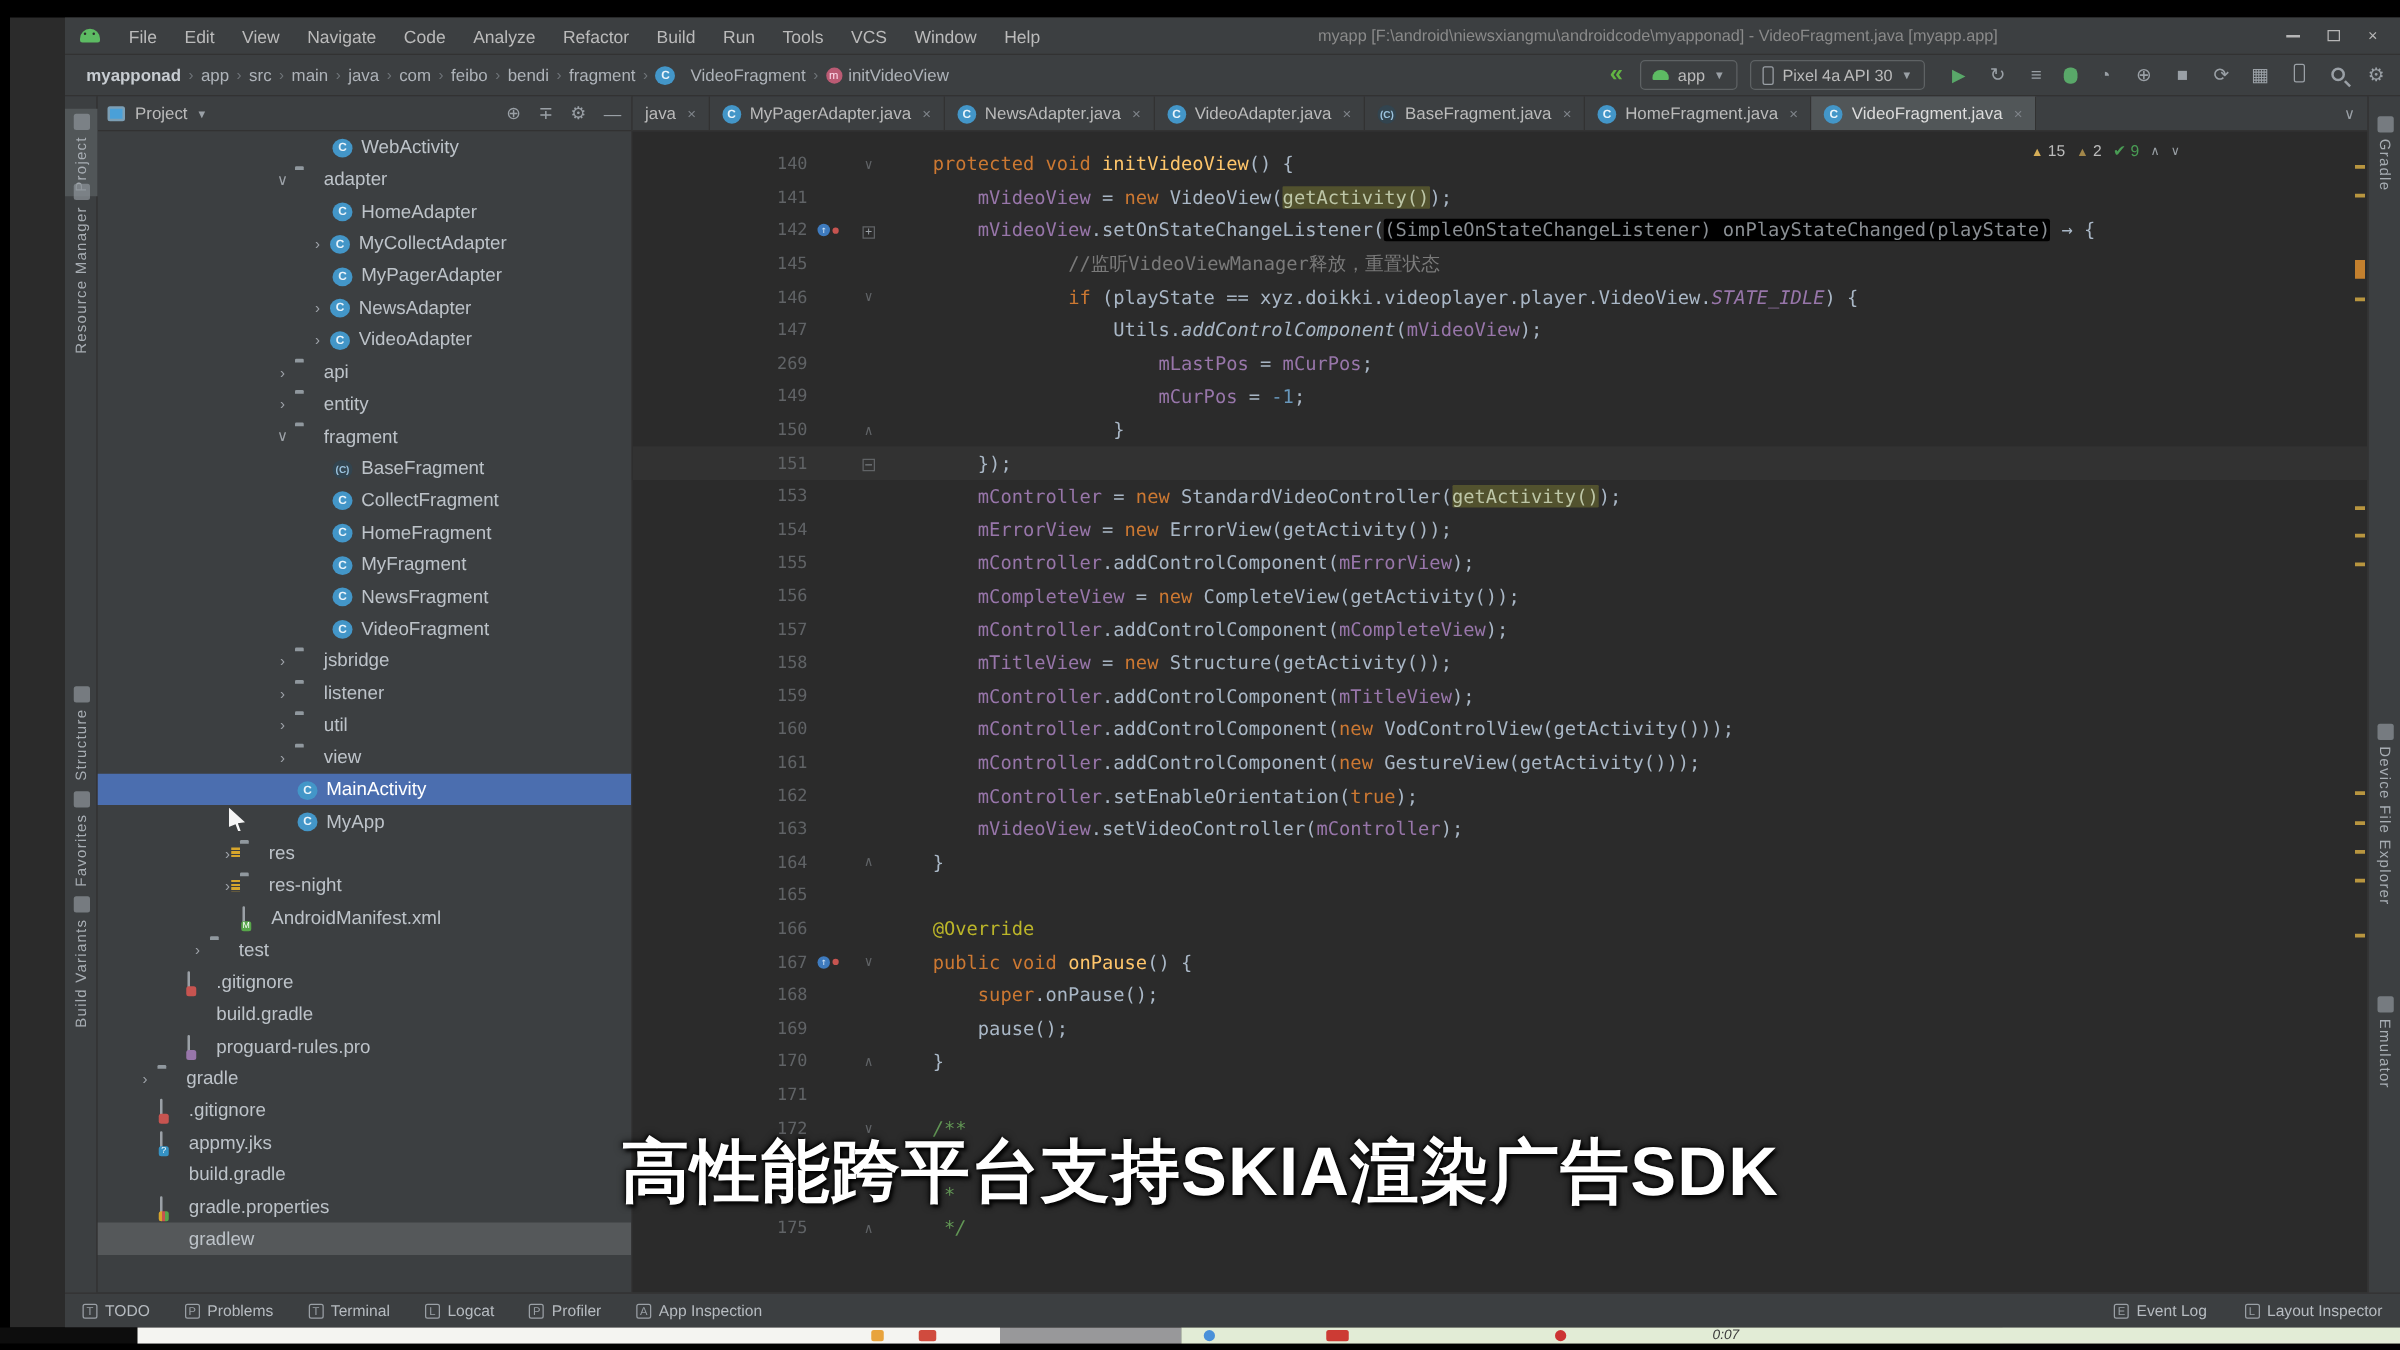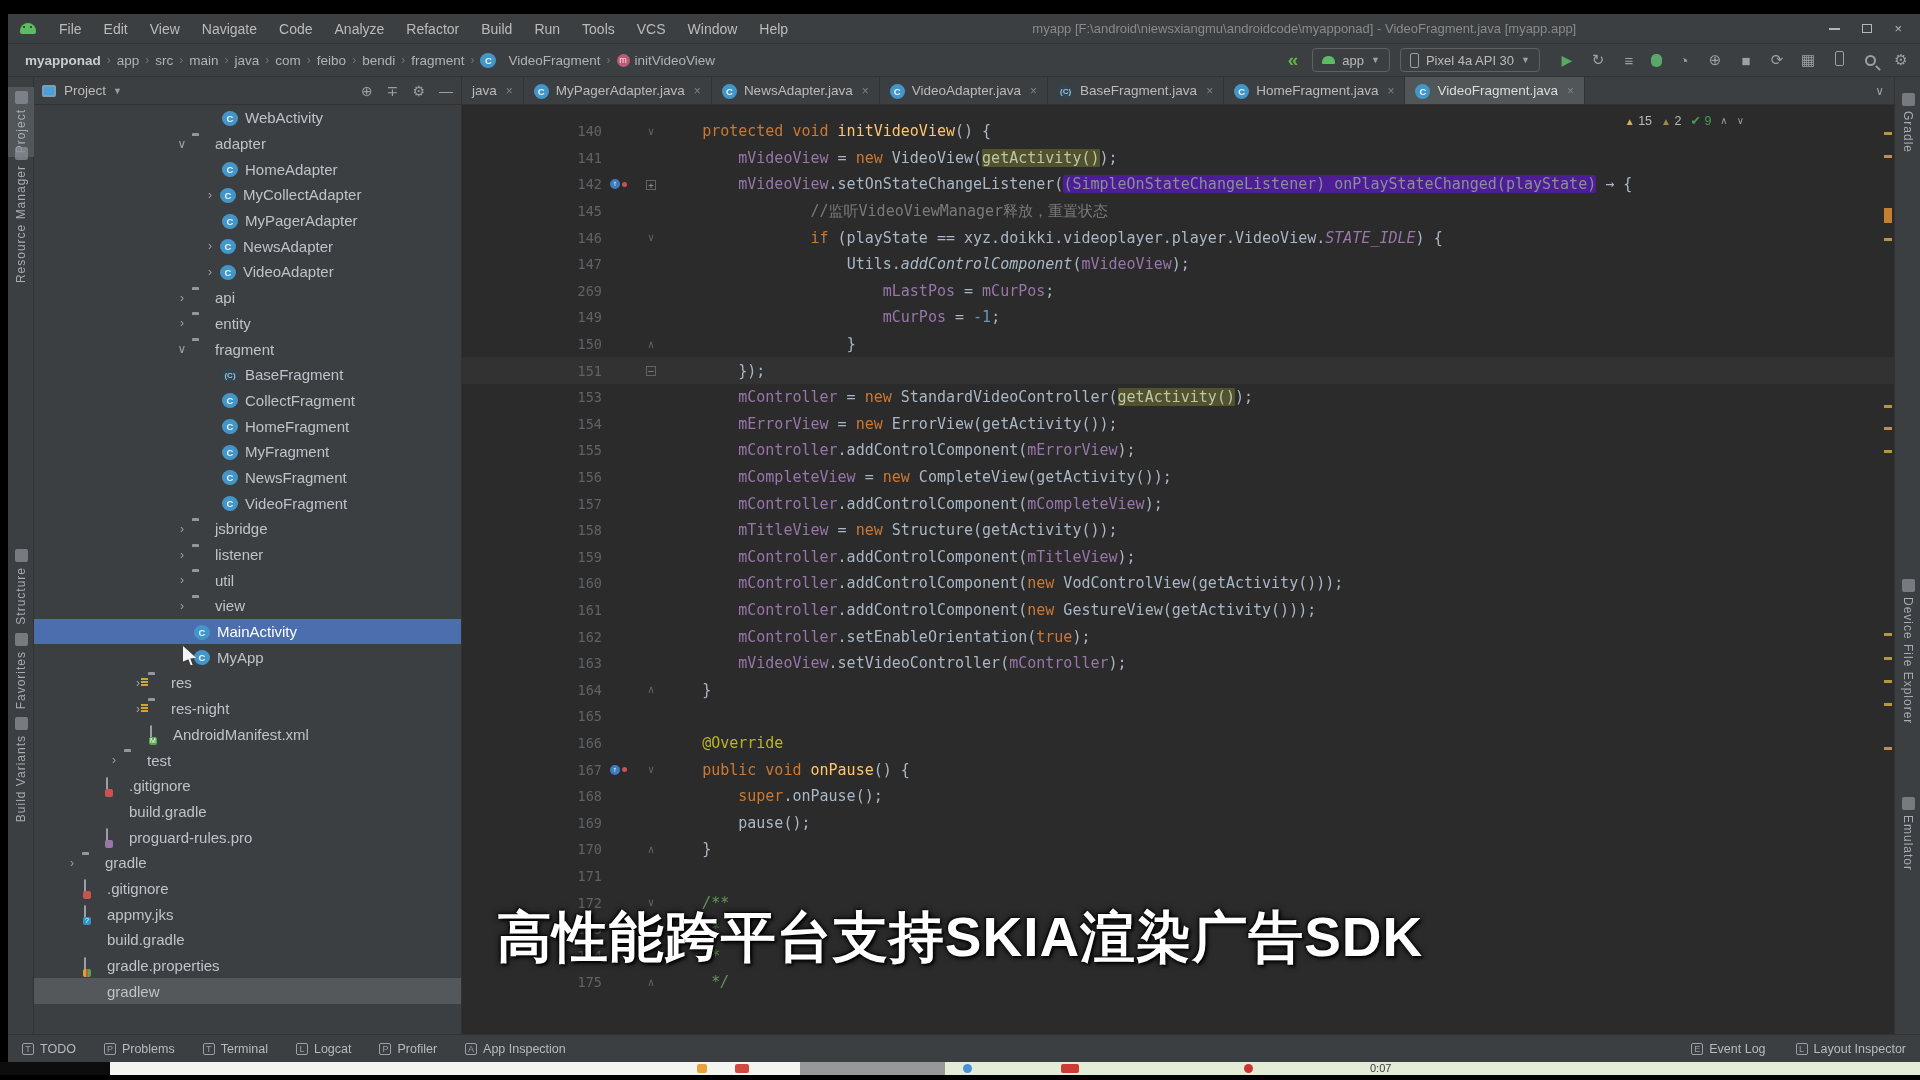--- a/index.html
+++ b/index.html
@@ -1,21 +1,21 @@
 <!DOCTYPE html>
 <html><head>
 <meta charset="utf-8">
 <style>
   * { margin:0; padding:0; box-sizing:border-box; }
   html,body { width:1920px; height:1080px; background:#000; overflow:hidden;
     font-family:"Liberation Sans","DejaVu Sans",sans-serif; }
   .page { position:relative; width:1920px; height:1080px; background:#000; }
 
   .ide { position:absolute; left:8px; top:14px; width:1912px; height:1048px;
-    background:#2b2b2b; display:flex; flex-direction:column; }
+    background:#2b2b2b; display:flex; flex-direction:column;padding-left:44px; }
 
   
   .titlebar { height:30px; background:#3c3f41; display:flex; align-items:center;
     border-bottom:1px solid #323232; flex:0 0 30px; }
   .as-logo { width:16px; height:11px; background:#5dbb63; border-radius:8px 8px 2px 2px;
     margin:0 14px 0 12px; position:relative; }
   .as-logo::after{content:"";position:absolute;left:3px;top:3px;width:2px;height:2px;background:#2b2b2b;border-radius:50%;box-shadow:7px 0 0 #2b2b2b;}
   .menubar { display:flex; gap:4px; }
   .menu-item { color:#bbbbbb; font-size:14px; padding:4px 9px; cursor:default; }
   .win-title { flex:1; text-align:center; color:#8a8a8a; font-size:13px;
@@ -124,21 +124,21 @@
   .red-dot { width:5px; height:5px; border-radius:50%; background:#c75450; }
   .gfold { width:22px; flex:0 0 22px; color:#606366; font-size:11px; text-align:center; }
   .fbox { display:inline-block; width:10px; height:10px; border:1px solid #606366;
     line-height:8px; font-size:9px; color:#9aa0a6; }
   .codetext { padding-left:4px; }
   .sk { color:#cc7832; } .sf { color:#9876aa; } .sm2 { color:#ffc66b; }
   .st { color:#a9b7c6; } .sc { color:#7a7a7a; } .sd { color:#629755; font-style:italic; }
   .sct { color:#9876aa; font-style:italic; } .sn { color:#6897bb; }
   .sa { color:#bbb529; } .sit { color:#a9b7c6; font-style:italic; }
   .shl { color:#bdc6a7; background:#52522e; border-radius:1px; }
-  .sfold { color:#8a8f94; background:#4c1d95; border-radius:2px; }
+  .sfold { color:#8a8f94; background:#000000; border-radius:2px; }
 
   .inspect { position:absolute; top:8px; right:150px; display:flex; align-items:center;
     gap:9px; font-size:12.5px; color:#bbbbbb;
     font-family:"Liberation Sans",sans-serif; }
   .wtri { color:#d6ae58; font-size:10px; }
   .okck { color:#499c54; }
   .ichv { color:#9aa0a6; font-size:10px; }
 
   .stripe { position:absolute; top:0; right:0; width:12px; bottom:0; }
   .smark { position:absolute; right:2px; width:8px; height:3px; background:#b8953f; }
@@ -166,21 +166,21 @@
 
   
   .subtitle { position:absolute; left:50%; transform:translateX(-50%); top:901px;
     font-size:55px; font-weight:700; color:#ffffff; white-space:nowrap; z-index:40;
     text-shadow:0 0 7px rgba(0,0,0,.95), 2px 2px 3px rgba(0,0,0,.85),
       -1px -1px 2px rgba(0,0,0,.7); letter-spacing:1px; }
   .cursor { position:absolute; left:183px; top:646px; width:13px; height:19px; z-index:50;
     background:#f5f5f5; clip-path:polygon(0 0,100% 62%,56% 66%,74% 100%,58% 100%,42% 70%,0 82%);
     filter:drop-shadow(1px 1px 1px rgba(0,0,0,.9)); }
   .vstrip { position:absolute; left:0; top:1062px; width:1602px; height:13px;
-    background:#0d0d0d; z-index:30; }
+    background:#0d0d0d; z-index:30;font-style:italic; }
   .vs-seg { position:absolute; top:0; height:13px; }
   .vs-white { left:110px; width:690px; background:#f4f4f1; }
   .vs-grey { left:800px; width:145px; background:#98989a; }
   .vs-green { left:945px; width:975px; background:#e2ecd6; color:#3a3a3a; font-size:11px; }
   .vs-time { position:absolute; left:425px; top:0; line-height:13px; }
   .chip { position:absolute; top:2px; height:9px; border-radius:2px; }
   .black-bottom { position:absolute; left:0; top:1075px; width:1920px; height:5px;
     background:#000; z-index:31; }
 </style>
 </head>

